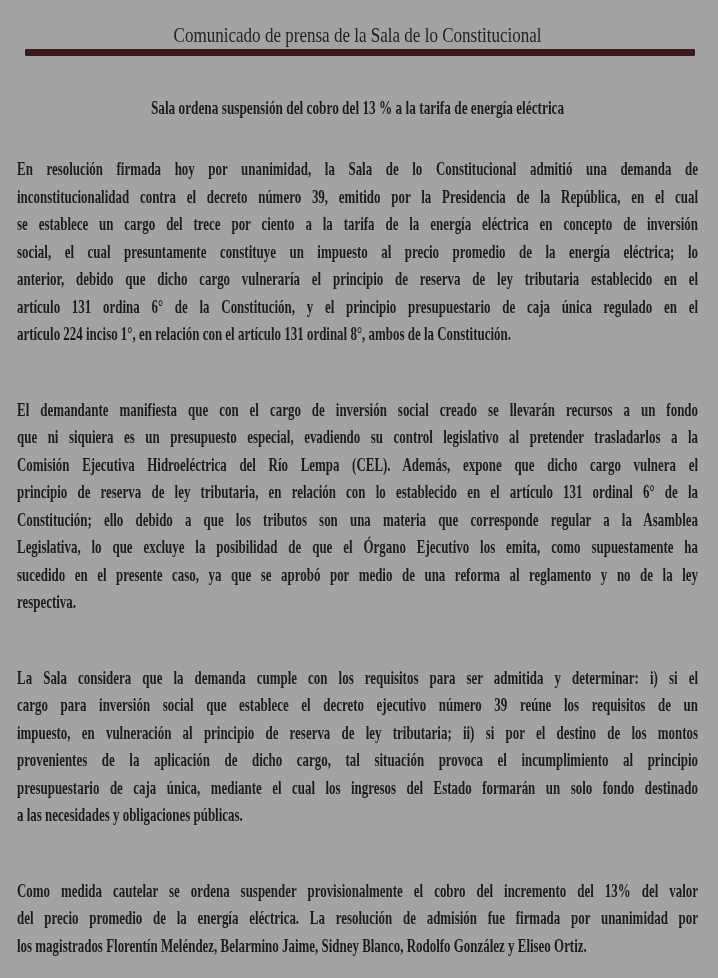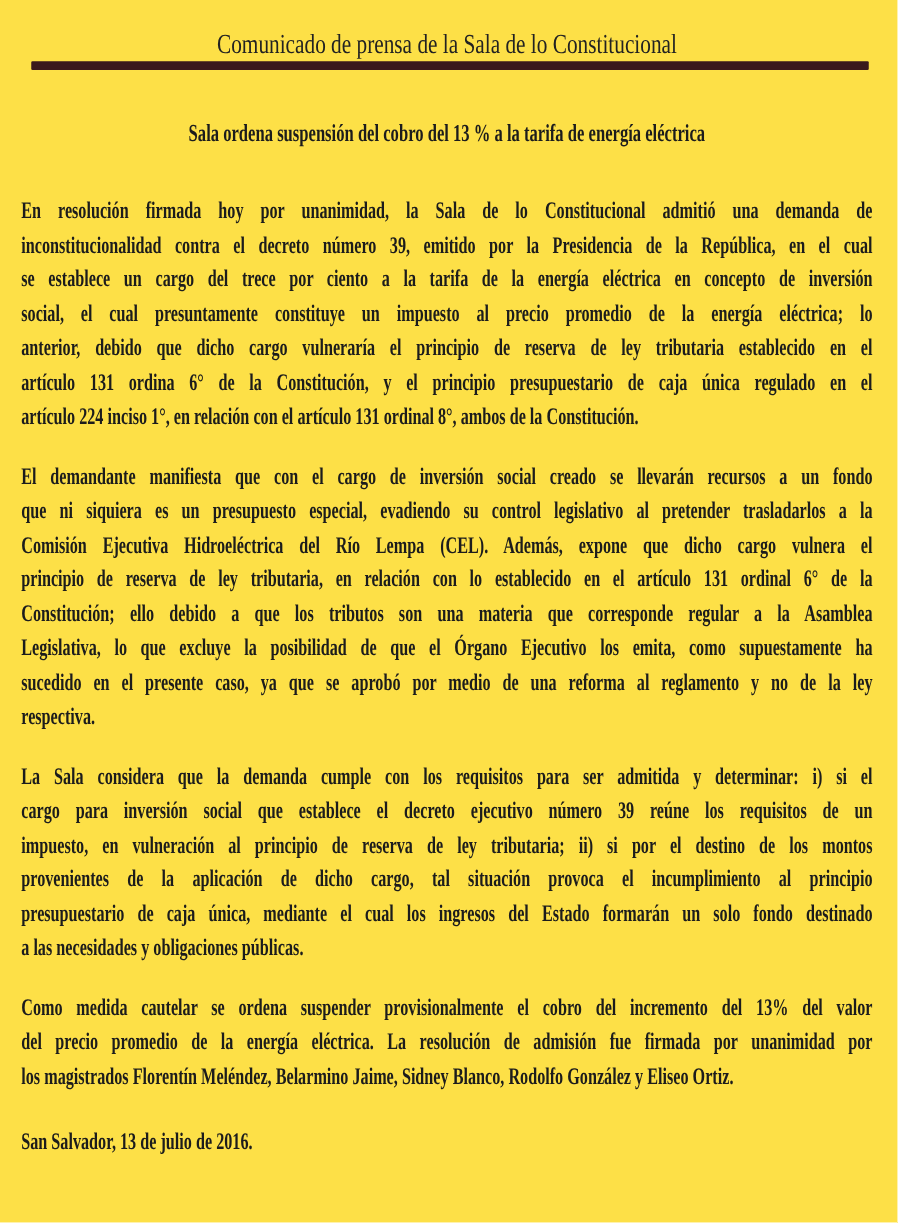--- a/index.html
+++ b/index.html
@@ -4,21 +4,21 @@
 <style>
   html, body {
     margin: 0;
     padding: 0;
     background: #ffffff;
   }
   .page {
     position: relative;
     width: 718px;
     height: 978px;
-    background: #fde047;
+    background: #a3a3a3;
     overflow: hidden;
     font-family: "Liberation Serif", "DejaVu Serif", serif;
     color: #1c1c1c;
   }
   .header-text {
     position: absolute;
     top: 22px;
     left: 17px;
     width: 880px;
     transform: scaleX(0.774);
@@ -52,21 +52,21 @@
     white-space: nowrap;
   }
   .doc-body {
     position: absolute;
     top: 155px;
     left: 17px;
     width: 690px;
     font-weight: bold;
   }
   .paragraph + .paragraph {
-    margin-top: 20px;
+    margin-top: 48px;
   }
   .line {
     width: 1000px;
     transform: scaleX(0.681);
     transform-origin: 0 0;
     font-size: 19px;
     line-height: 27.5px;
     text-align: justify;
     text-align-last: justify;
   }

